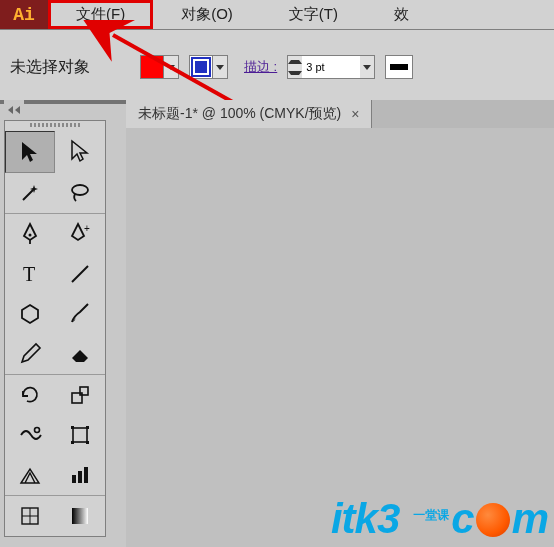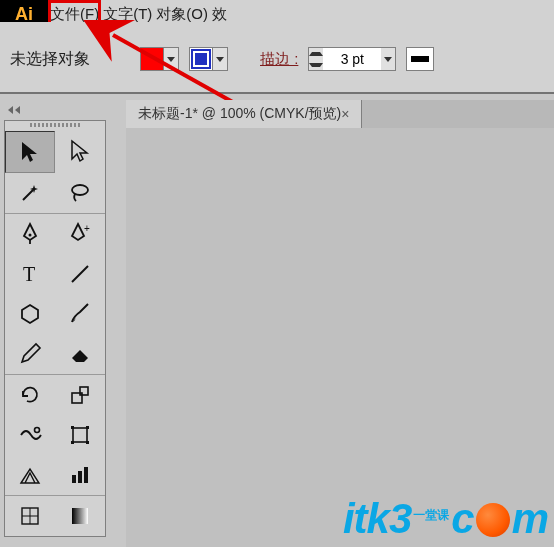--- a/index.html
+++ b/index.html
@@ -25,44 +25,45 @@
     background: #d2d2d2;
     border-bottom: 1px solid #7f7f7f;
     display: flex;
     align-items: stretch;
   }
   .app-icon {
     width: 48px;
     display: flex;
     align-items: center;
     justify-content: center;
-    background: #000000;
+    background: #7f1d1d;
     color: #ffb030;
     font-weight: bold;
     font-size: 18px;
+    font-family: Liberation Mono, monospace;
   }
   .menu-item {
-    padding: 0 2px;
+    padding: 0 28px;
     display: flex;
     align-items: center;
     font-size: 15px;
     color: #222;
     cursor: default;
   }
   .menu-item.highlighted {
     outline: 3px solid #e00000;
     outline-offset: -3px;
   }
   
   .optionsbar {
     position: absolute;
-    left: 0; top: 22px; right: 0;
+    left: 0; top: 30px; right: 0;
     height: 70px;
     background: #d2d2d2;
-    border-bottom: 2px solid #737373;
+    border-bottom: 4px solid #737373;
   }
   .opt-row {
     position: absolute;
     left: 10px; right: 0; top: 22px;
     height: 30px;
     display: flex;
     align-items: center;
     gap: 10px;
   }
   .no-sel {
@@ -91,39 +92,39 @@
   }
   .swatch-dd {
     width: 14px; height: 22px;
     background:#e0e0e0;
     display:flex; align-items:center; justify-content:center;
   }
   .tri-down {
     width:0;height:0;border-left:4px solid transparent;border-right:4px solid transparent;border-top:5px solid #333;
   }
   .stroke-label {
-    color: #7f1d1d;
-    font-size: 15px;
+    color: #4c1d95;
+    font-size: 13px;
     text-decoration: underline;
-    margin-left: 22px;
+    margin-left: 6px;
   }
   .pt-box {
     display:flex; align-items:center;
     border:1px solid #7f7f7f;
     background:#fff;
     height:22px;
   }
   .pt-spin {
     width:14px; height:22px; background:#e0e0e0; display:flex; flex-direction:column;
   }
   .pt-spin div{flex:1; display:flex; align-items:center; justify-content:center;}
   .tri-up {width:0;height:0;border-left:3px solid transparent;border-right:3px solid transparent;border-bottom:4px solid #333;}
   .tri-dn {width:0;height:0;border-left:3px solid transparent;border-right:3px solid transparent;border-top:4px solid #333;}
   .pt-input {
-    border:none; outline:none; width:50px; font-size:14px; padding:0 4px;text-align:center;
+    border:none; outline:none; width:50px; font-size:11px; padding:0 4px;
   }
   .stroke-style {
     width:26px; height:22px; border:1px solid #7f7f7f; background:#fff; display:flex; align-items:center; justify-content:center;
   }
   .stroke-style::after{content:"";display:block;width:18px;height:6px;background:#000;}
   
   .tabbar {
     position: absolute;
     left: 126px; top: 100px; right: 0;
     height: 28px;
@@ -132,20 +133,21 @@
     display:flex; align-items:center;
   }
   .tab {
     height:100%;
     background:#d2d2d2;
     border-right:1px solid #7f7f7f;
     padding:0 12px;
     display:flex; align-items:center;
     font-size:14px;
     color:#333;
+    gap:10px;
   }
   .tab-close { font-size:14px; color:#555; }
   
   .panel-collapse {
     position:absolute;
     left:4px; top:100px;
     width:20px; height:18px;
     background:#c8c8c8;
     display:flex; align-items:center; justify-content:center;
   }
@@ -205,39 +207,39 @@
     right:6px; bottom:4px;
     font-family: Arial, sans-serif;
     font-weight:900;
     font-style:italic;
     font-size:42px;
     color:#0aa7e5;
     letter-spacing:-1px;
     display:flex; align-items:center;
   }
   .watermark .cn {
-    font-size:12px; font-style:normal; color:#0aa7e5; margin:0 2px 8px 2px; letter-spacing:0;
+    font-size:12px; font-style:normal; color:#0aa7e5; margin:0 2px 8px 14px; letter-spacing:0;
   }
   .watermark .dot{
     display:inline-block;
     width:34px;height:34px;border-radius:50%;
     background:radial-gradient(circle at 35% 35%, #ff8a3d, #ff5a00 60%, #d83b00);
     margin:0 2px -2px 2px;
   }
 </style>
 </head>
 <body>
 
 <div class="app">
 
   <div class="menubar">
     <div class="app-icon">Ai</div>
     <div class="menu-item highlighted">文件(F)</div>
+    <div class="menu-item">对象(O)</div>
     <div class="menu-item">文字(T)</div>
-    <div class="menu-item">对象(O)</div>
     <div class="menu-item">效</div>
   </div>
 
   <div class="optionsbar">
     <div class="opt-row">
       <span class="no-sel">未选择对象</span>
 
       <div class="swatch-group">
         <div class="swatch red"></div>
         <div class="swatch-dd">

